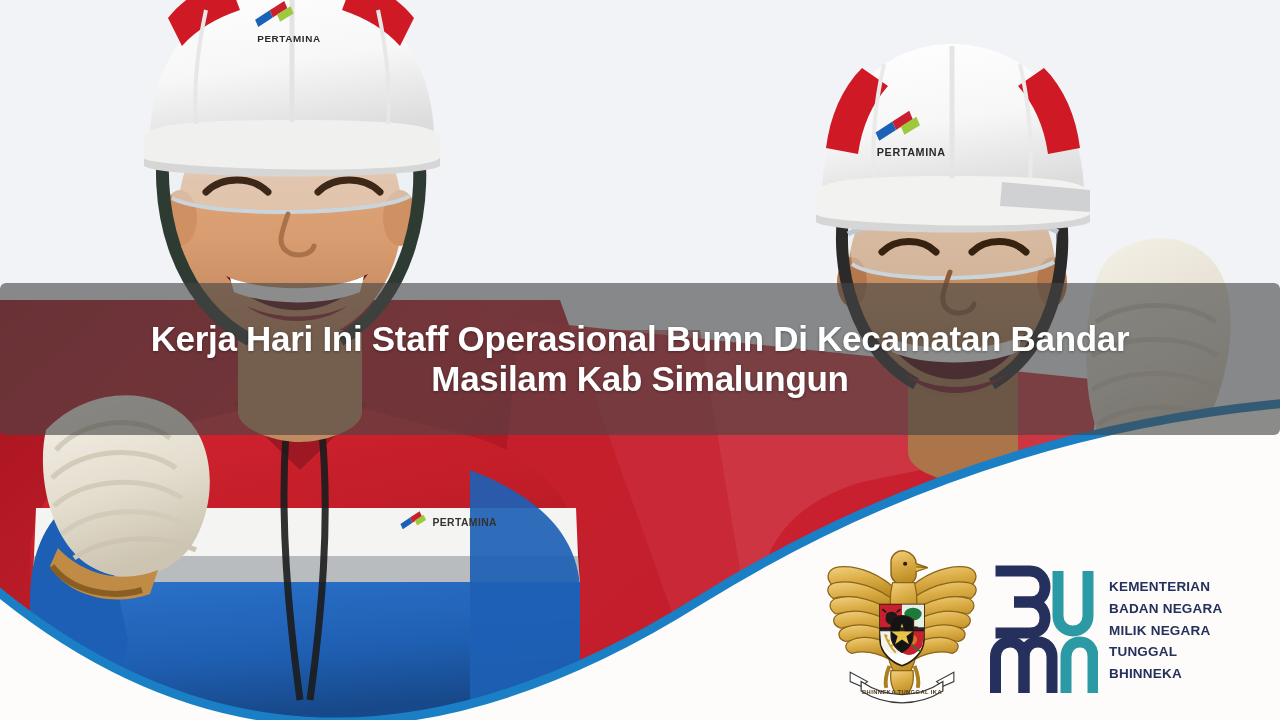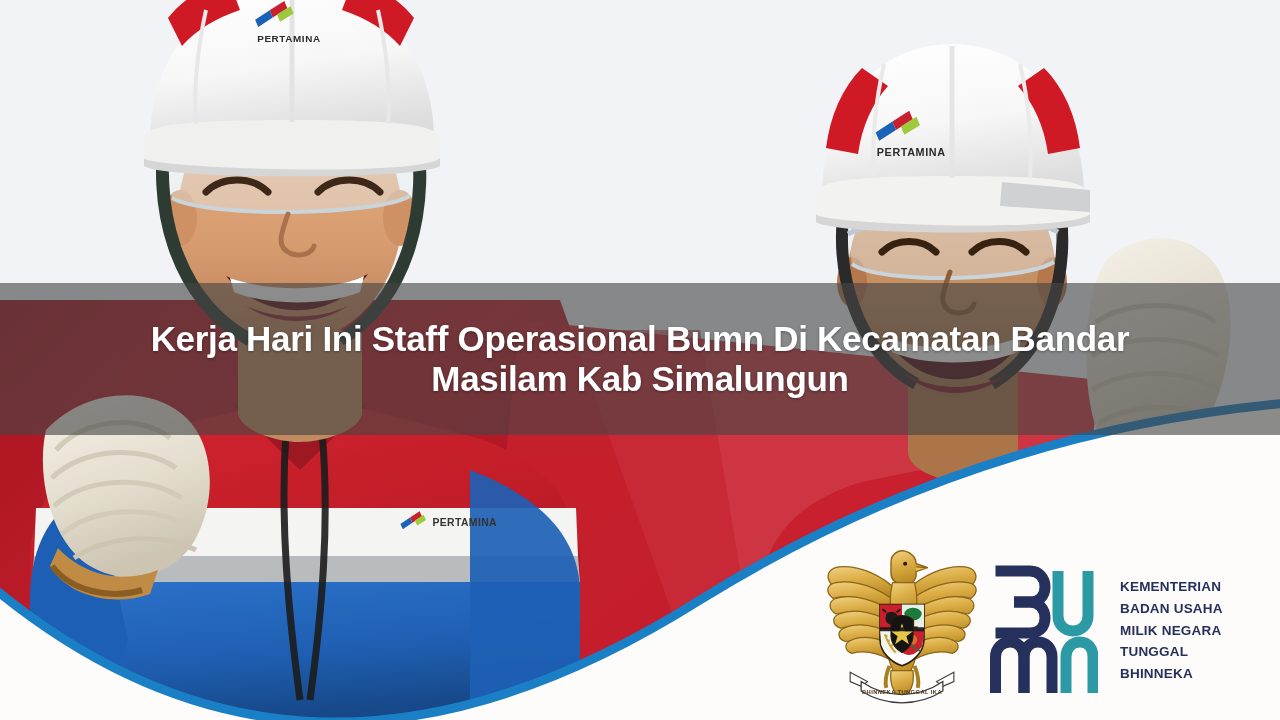--- a/index.html
+++ b/index.html
@@ -23,20 +23,21 @@
   
   .title-band {
     position:absolute;
     left:0; top:283px;
     width:1280px; height:152px;
     background:rgba(70,70,70,0.62);
     display:flex;
     align-items:center;
     justify-content:center;
     z-index:40;
+    border-radius:6px;
   }
   .title-text {
     width:1100px;
     text-align:center;
     color:#ffffff;
     font-size:35px;
     font-weight:700;
     line-height:1.13;
     letter-spacing:-0.3px;
     text-shadow:0 1px 3px rgba(0,0,0,0.35);
@@ -52,21 +53,21 @@
     gap:8px;
     z-index:50;
   }
   .garuda { width:160px; height:165px; flex:0 0 auto; }
   .garuda svg { display:block; width:160px; height:165px; }
 
   .bumn-mark { width:108px; height:140px; flex:0 0 auto; }
   .bumn-mark svg { display:block; width:108px; height:140px; }
 
   .ministry {
-    margin-left:14px;
+    margin-left:3px;
     color:#25305c;
     font-size:13.5px;
     font-weight:700;
     line-height:1.62;
     letter-spacing:0.2px;
     white-space:nowrap;
     font-family:"Liberation Sans", sans-serif;
   }
   .ministry div { display:block; }
 </style>
@@ -374,20 +375,20 @@
 
         <path d="M5.5,132 L5.5,96 C5.5,87 12,81 20,81 C28,81 34,87 34,96 L34,132" fill="none" stroke="#25305c" stroke-width="11"></path>
         <path d="M34,132 L34,96 C34,87 40,81 48,81 C56,81 62,87 62,96 L62,132" fill="none" stroke="#25305c" stroke-width="11"></path>
 
         <path d="M76,132 L76,96 C76,87 82,81 90,81 C98,81 103,87 103,96 L103,132" fill="none" stroke="#2b9aa5" stroke-width="11"></path>
       </svg>
     </div>
 
     <div class="ministry">
       <div>KEMENTERIAN</div>
-      <div>BADAN USAHA</div>
+      <div>BADAN NEGARA</div>
       <div>MILIK NEGARA</div>
       <div>TUNGGAL</div>
       <div>BHINNEKA</div>
     </div>
   </div>
 
 </div>
 
 </body></html>

